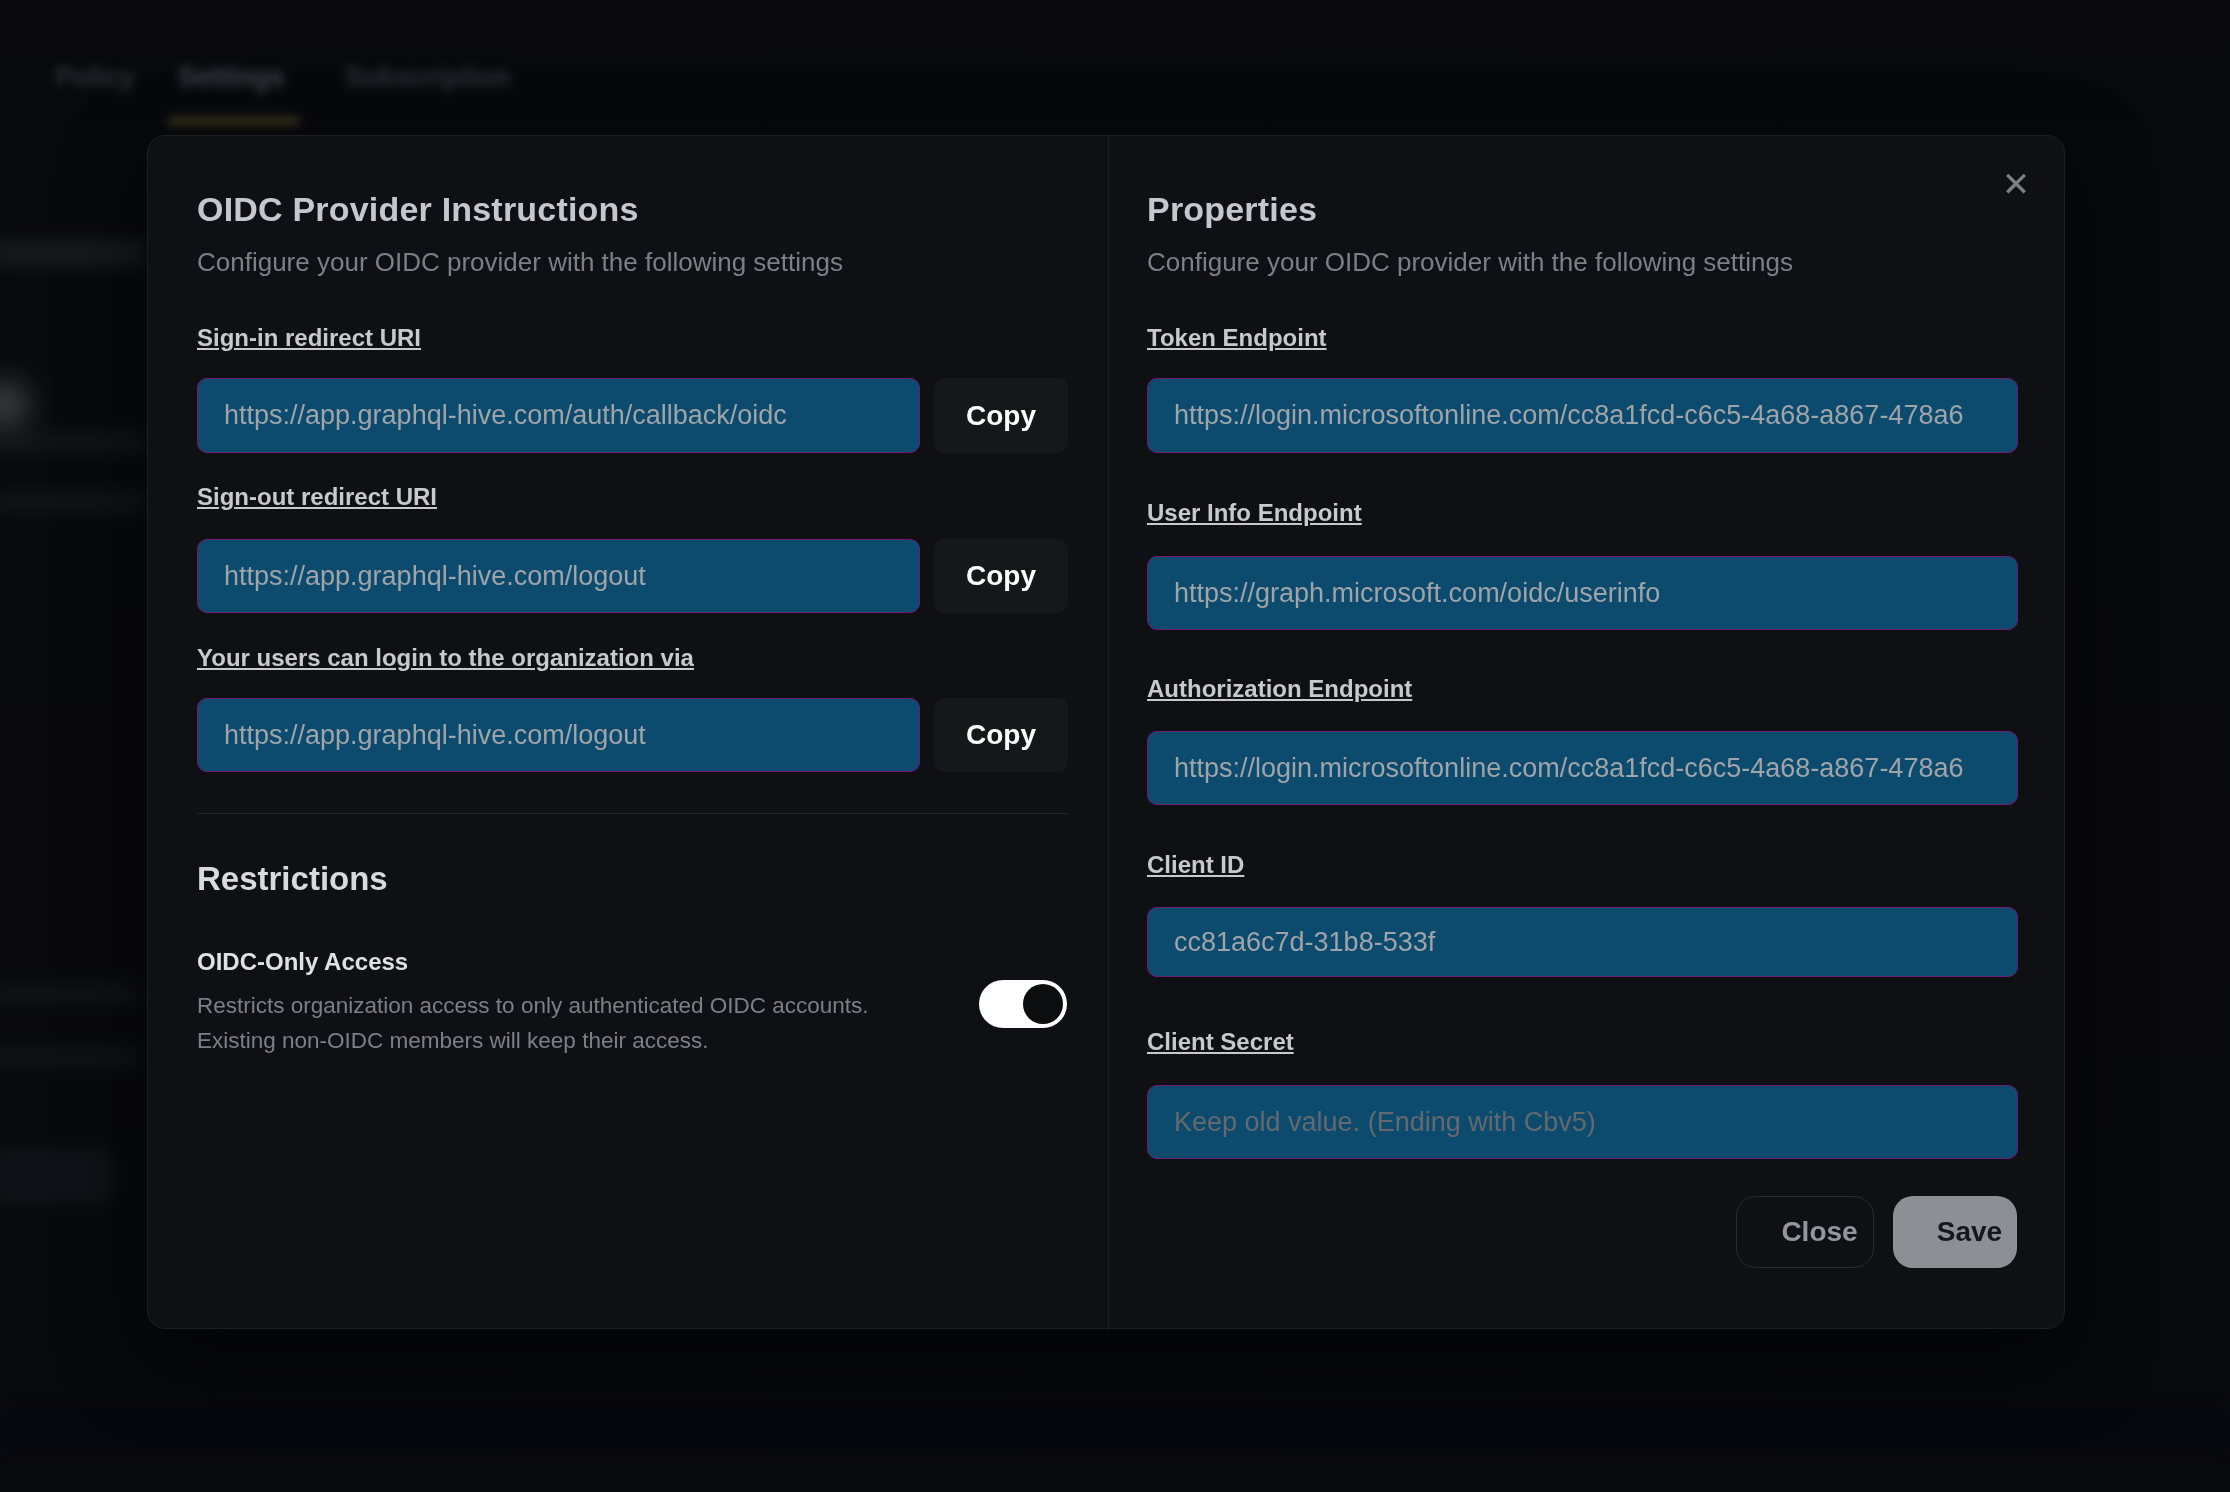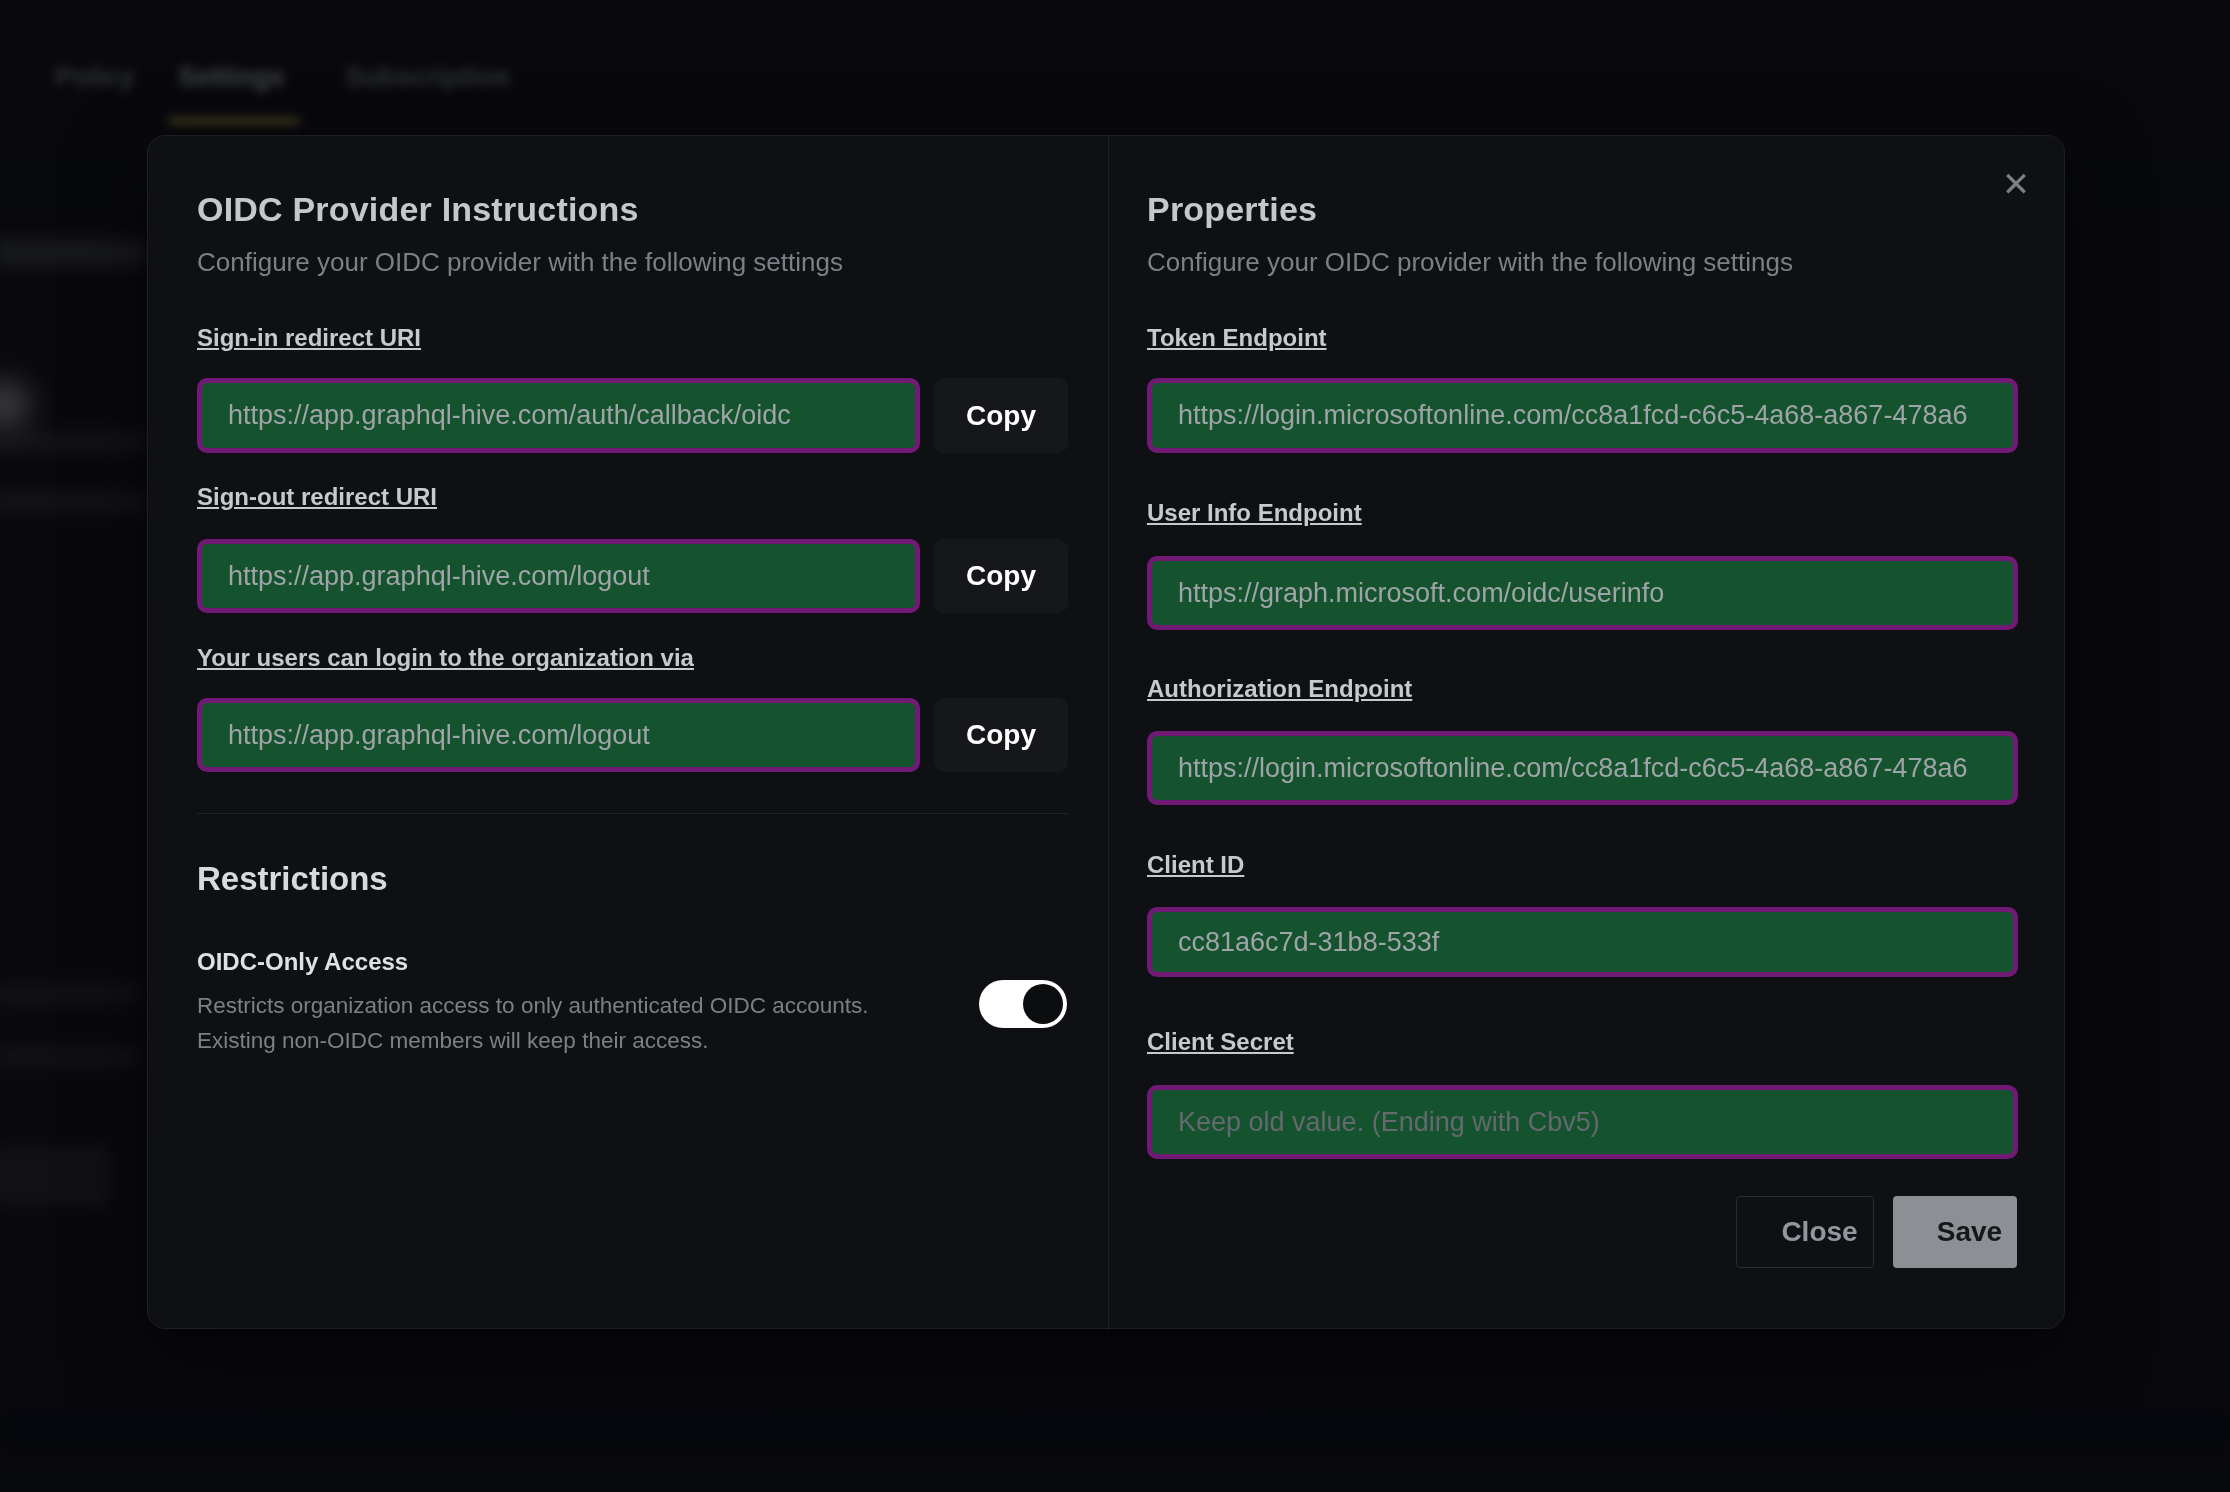--- a/index.html
+++ b/index.html
@@ -32,21 +32,21 @@
   .vdivider{position:absolute;left:960px;top:0;width:1px;height:1194px;background:#1e2023;}
   .close-x{
     position:absolute;left:1844px;top:24px;width:48px;height:48px;
     display:flex;align-items:center;justify-content:center;
     color:#7a8087;font-size:34px;font-weight:400;cursor:pointer;line-height:1;
   }
   .col-title{position:absolute;font-size:34px;font-weight:700;color:#c4c8cc;letter-spacing:.2px;}
   .col-sub{position:absolute;font-size:26px;font-weight:400;color:#7b8086;}
   .f-label{position:absolute;font-size:24px;font-weight:600;color:#c7cacd;text-decoration:underline;}
   .field{
-    position:absolute;background:#14532d;border:5px solid #701a75;border-radius:10px;
+    position:absolute;background:#0c4a6e;border:1px solid #701a75;border-radius:10px;
     box-sizing:border-box;display:flex;align-items:center;overflow:hidden;
   }
   .field input{
     width:100%;background:transparent;border:none;outline:none;
     font-family:"Liberation Sans","DejaVu Sans",sans-serif;
     font-size:27px;color:#9fa4a9;padding:0 26px;white-space:nowrap;
   }
   .field input::placeholder{color:#64696f;opacity:1;}
   .copy-btn{
     position:absolute;width:134px;background:#15171a;border:none;border-radius:10px;
@@ -62,21 +62,21 @@
     position:absolute;left:831px;top:844px;width:88px;height:48px;border-radius:24px;
     background:#2a2c30;cursor:pointer;
   }
   .switch .knob{
     position:absolute;top:4px;left:4px;width:40px;height:40px;border-radius:50%;background:#0c0d0f;
     transition:left .15s;
   }
   .switch.on{background:#ffffff;}
   .switch.on .knob{left:44px;}
   .btn{
-    position:absolute;top:1060px;height:72px;border-radius:4px;font-size:28px;font-weight:600;
+    position:absolute;top:1060px;height:72px;border-radius:20px;font-size:28px;font-weight:600;
     display:flex;align-items:center;justify-content:center;cursor:pointer;box-sizing:border-box;
     font-family:"Liberation Sans","DejaVu Sans",sans-serif;
     padding-left:35px;
   }
   .btn-close{left:1588px;width:138px;background:transparent;border:1px solid #292b2f;color:#92979d;}
   .btn-save{left:1745px;width:124px;background:#8c9095;border:none;color:#15171a;}
 </style>
 </head>
 <body>
 

